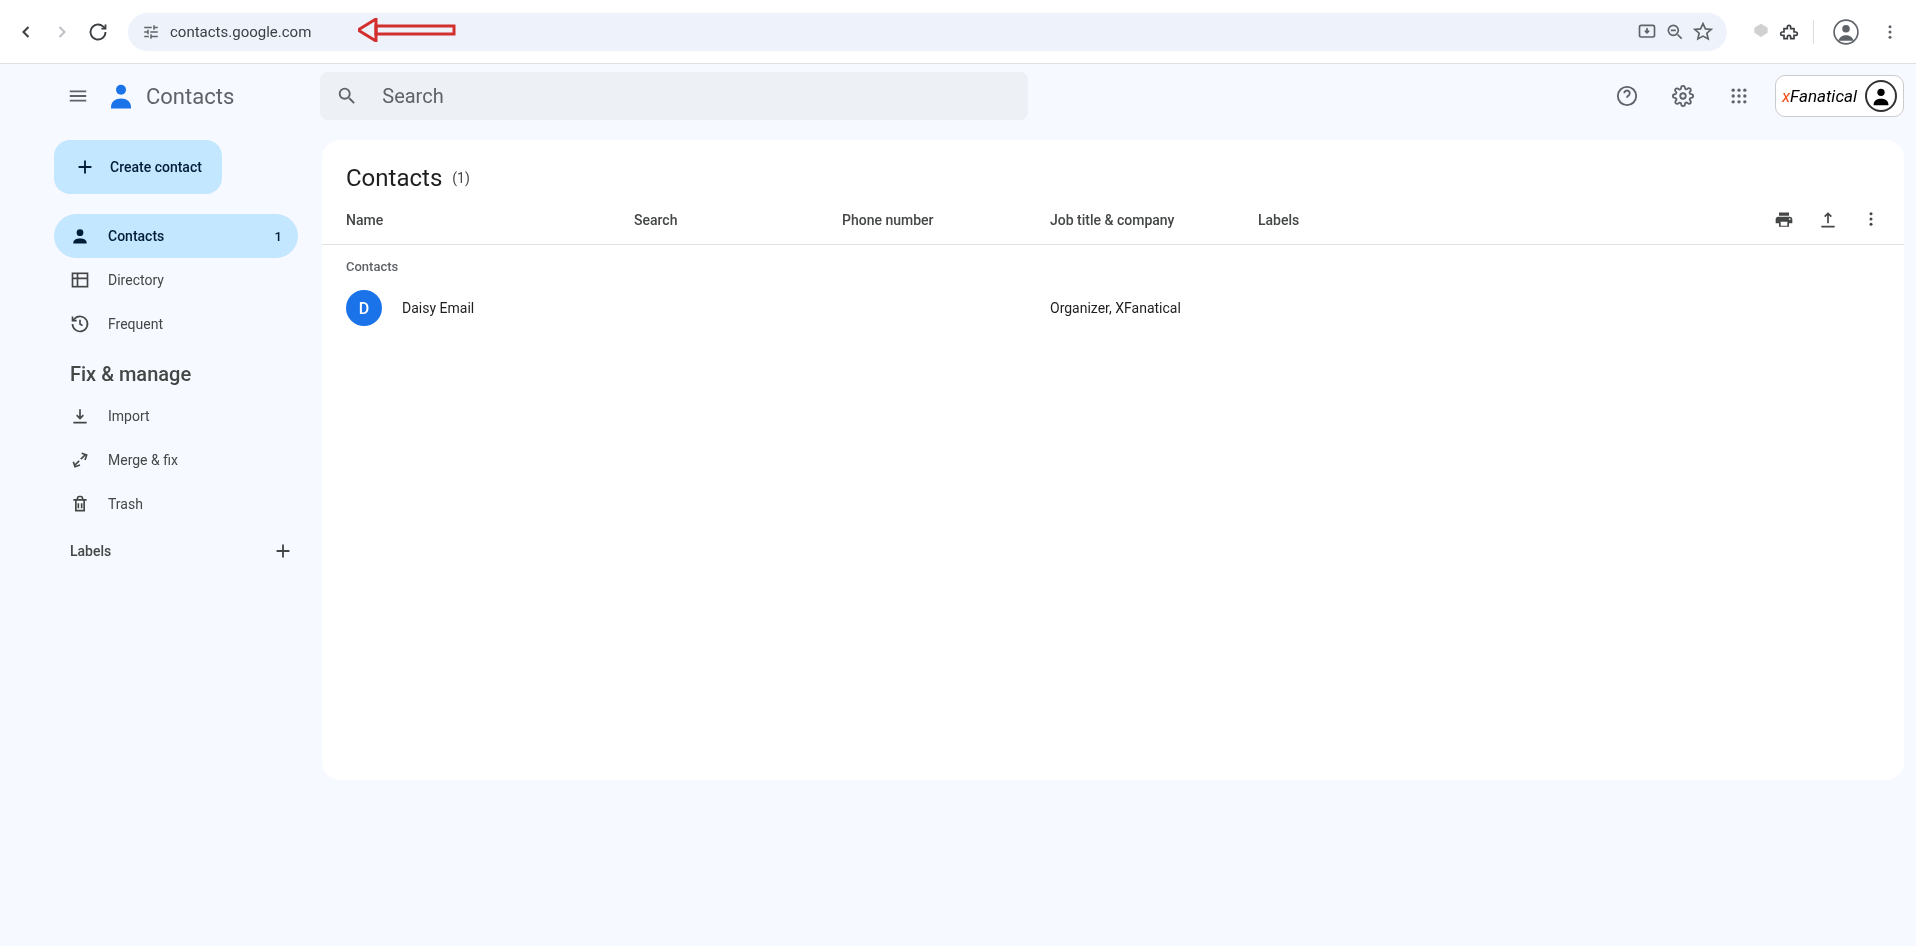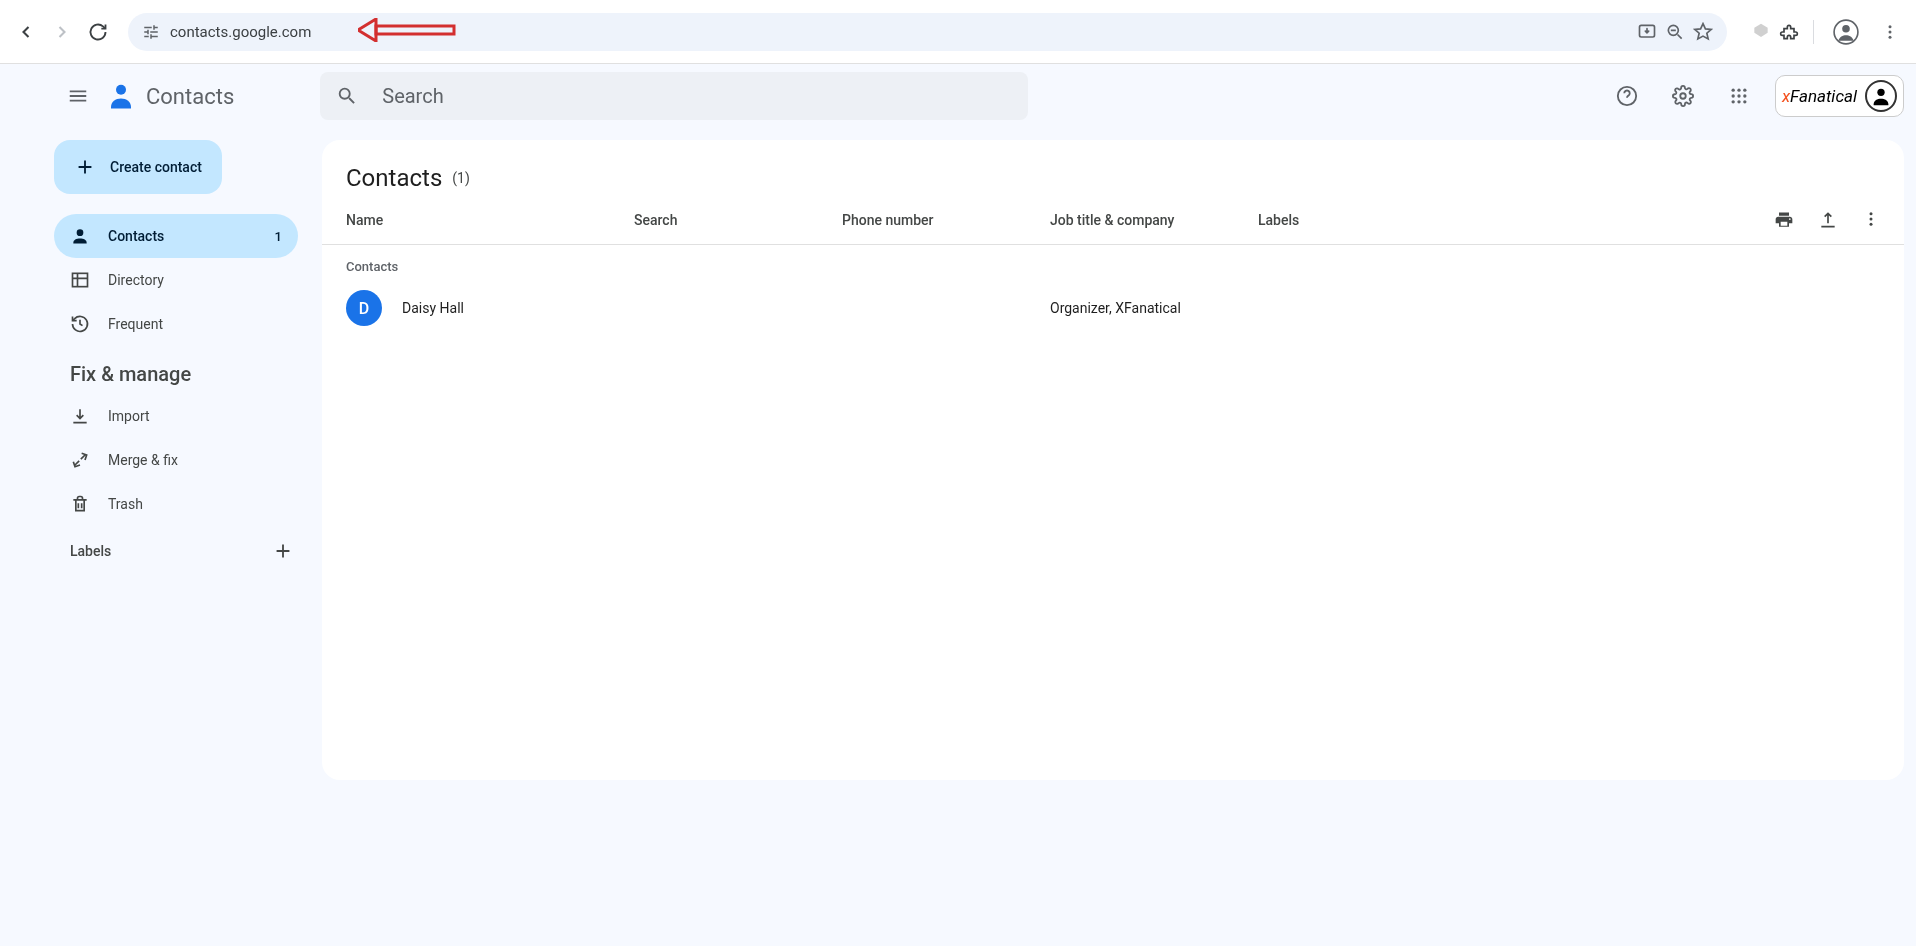--- a/index.html
+++ b/index.html
@@ -301,21 +301,21 @@
               </svg>
             </span>
         </div>
       </div>
 
       <div class="section-label">Contacts</div>
 
       <div class="contact-row">
         <div class="col-name">
           <div class="contact-avatar">D</div>
-          <span>Daisy Hall</span>
+          <span>Daisy Email</span>
         </div>
         <div class="col-email"></div>
         <div class="col-phone"></div>
         <div class="col-job">Organizer, XFanatical</div>
         <div class="col-labels"></div>
       </div>
     </div>
   </div>
 </div>
 

